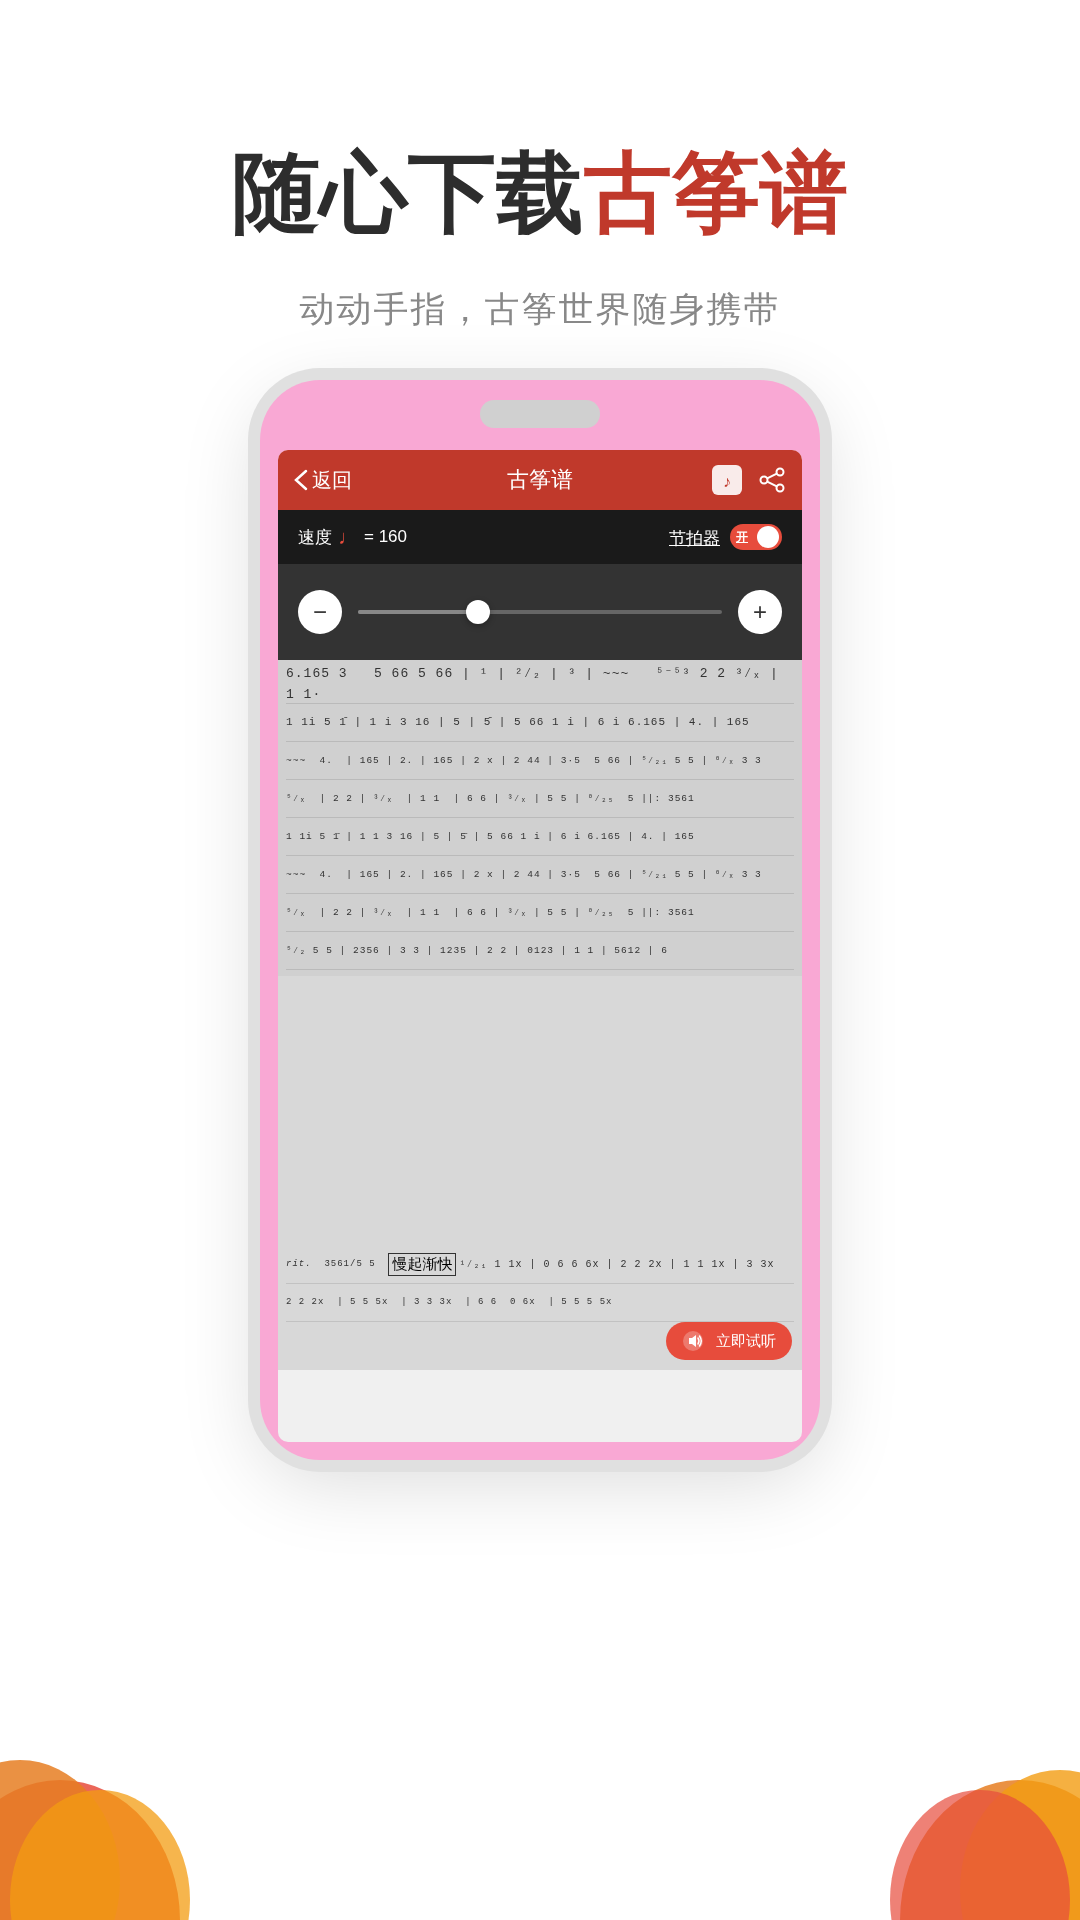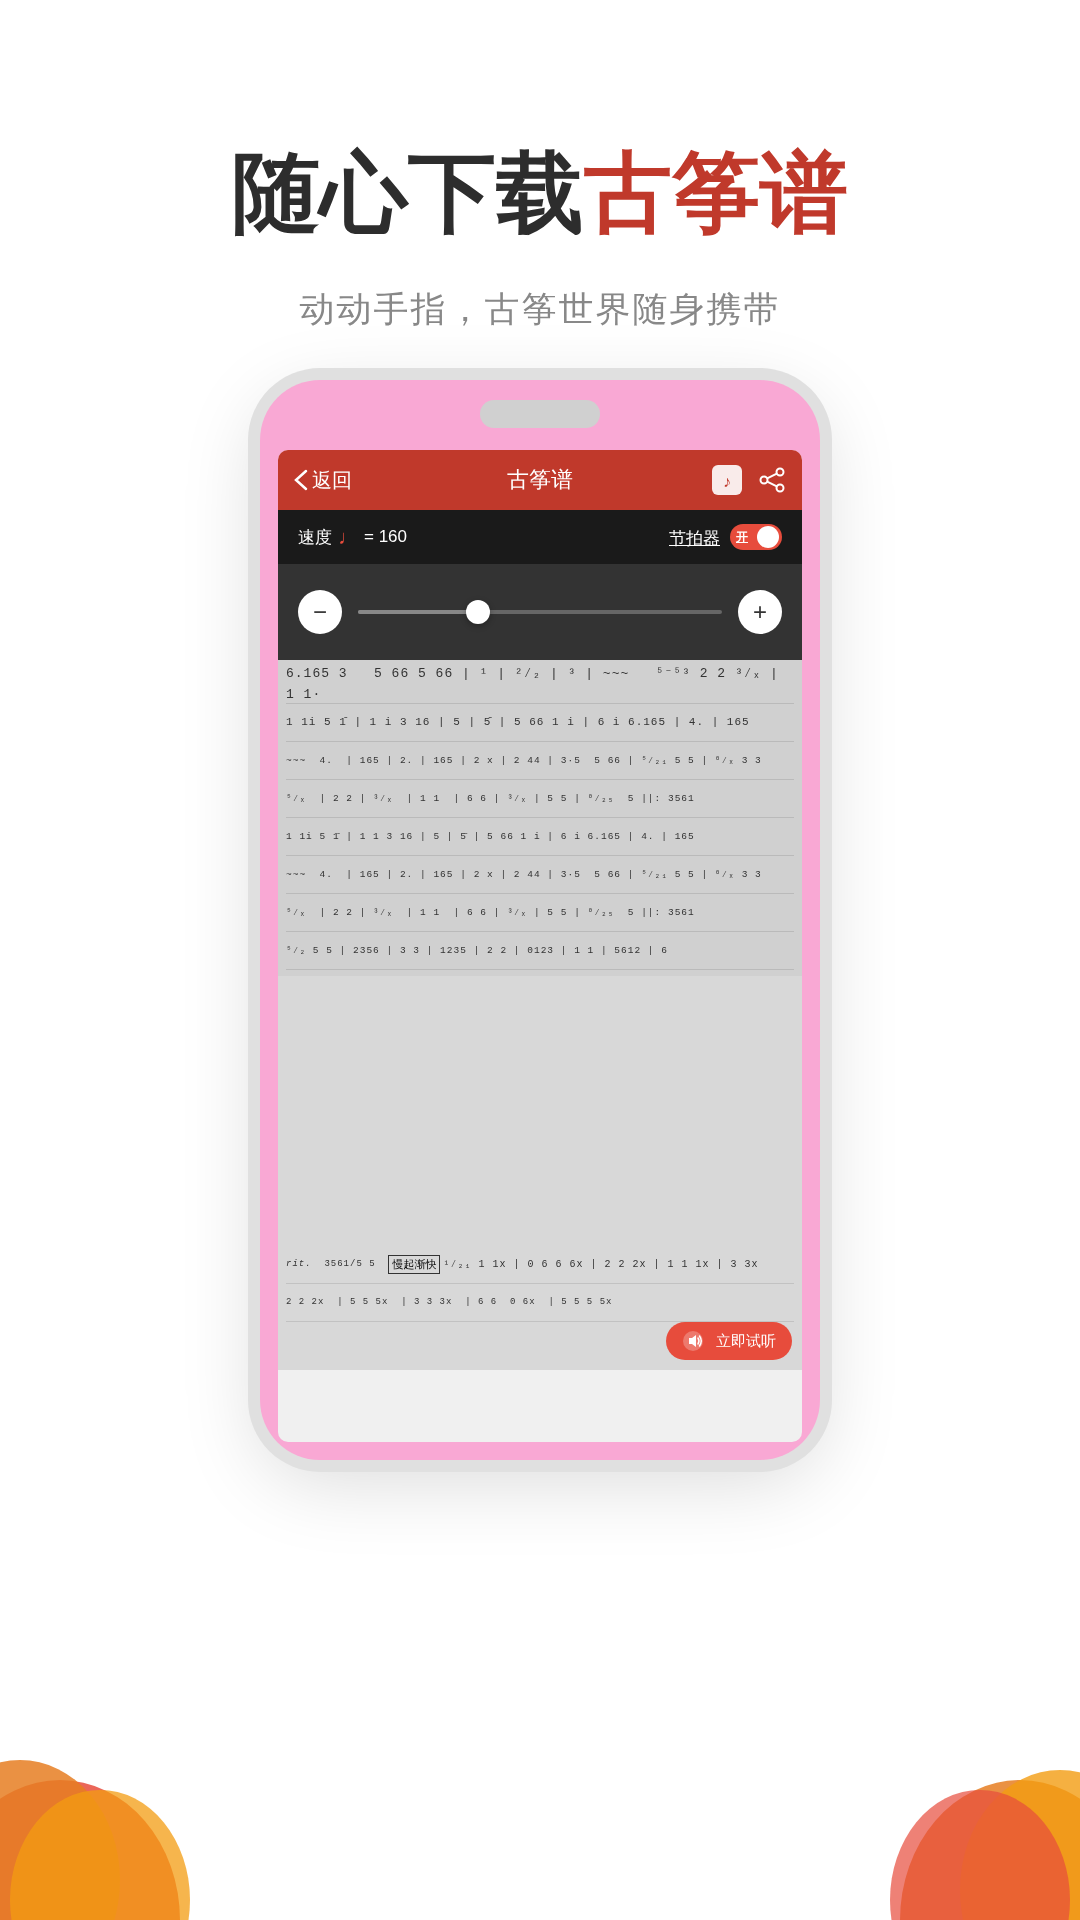--- a/index.html
+++ b/index.html
@@ -293,21 +293,21 @@
     }
 
     .rit-text {
       font-style: italic;
       font-size: 10px;
     }
 
     .box-text {
       border: 1px solid #333;
       padding: 1px 3px;
-      font-size: 11px;
+      font-size: 15px;
       margin-right: 3px;
     }
   </style>
 </head>
 <body>
 
 <svg class="flower-left" viewBox="0 0 280 280" xmlns="http://www.w3.org/2000/svg">
   <ellipse cx="60" cy="280" rx="120" ry="140" fill="#e74c3c" opacity="0.85"></ellipse>
   <ellipse cx="20" cy="240" rx="100" ry="120" fill="#e67e22" opacity="0.85"></ellipse>
   <ellipse cx="100" cy="260" rx="90" ry="110" fill="#f39c12" opacity="0.75"></ellipse>

